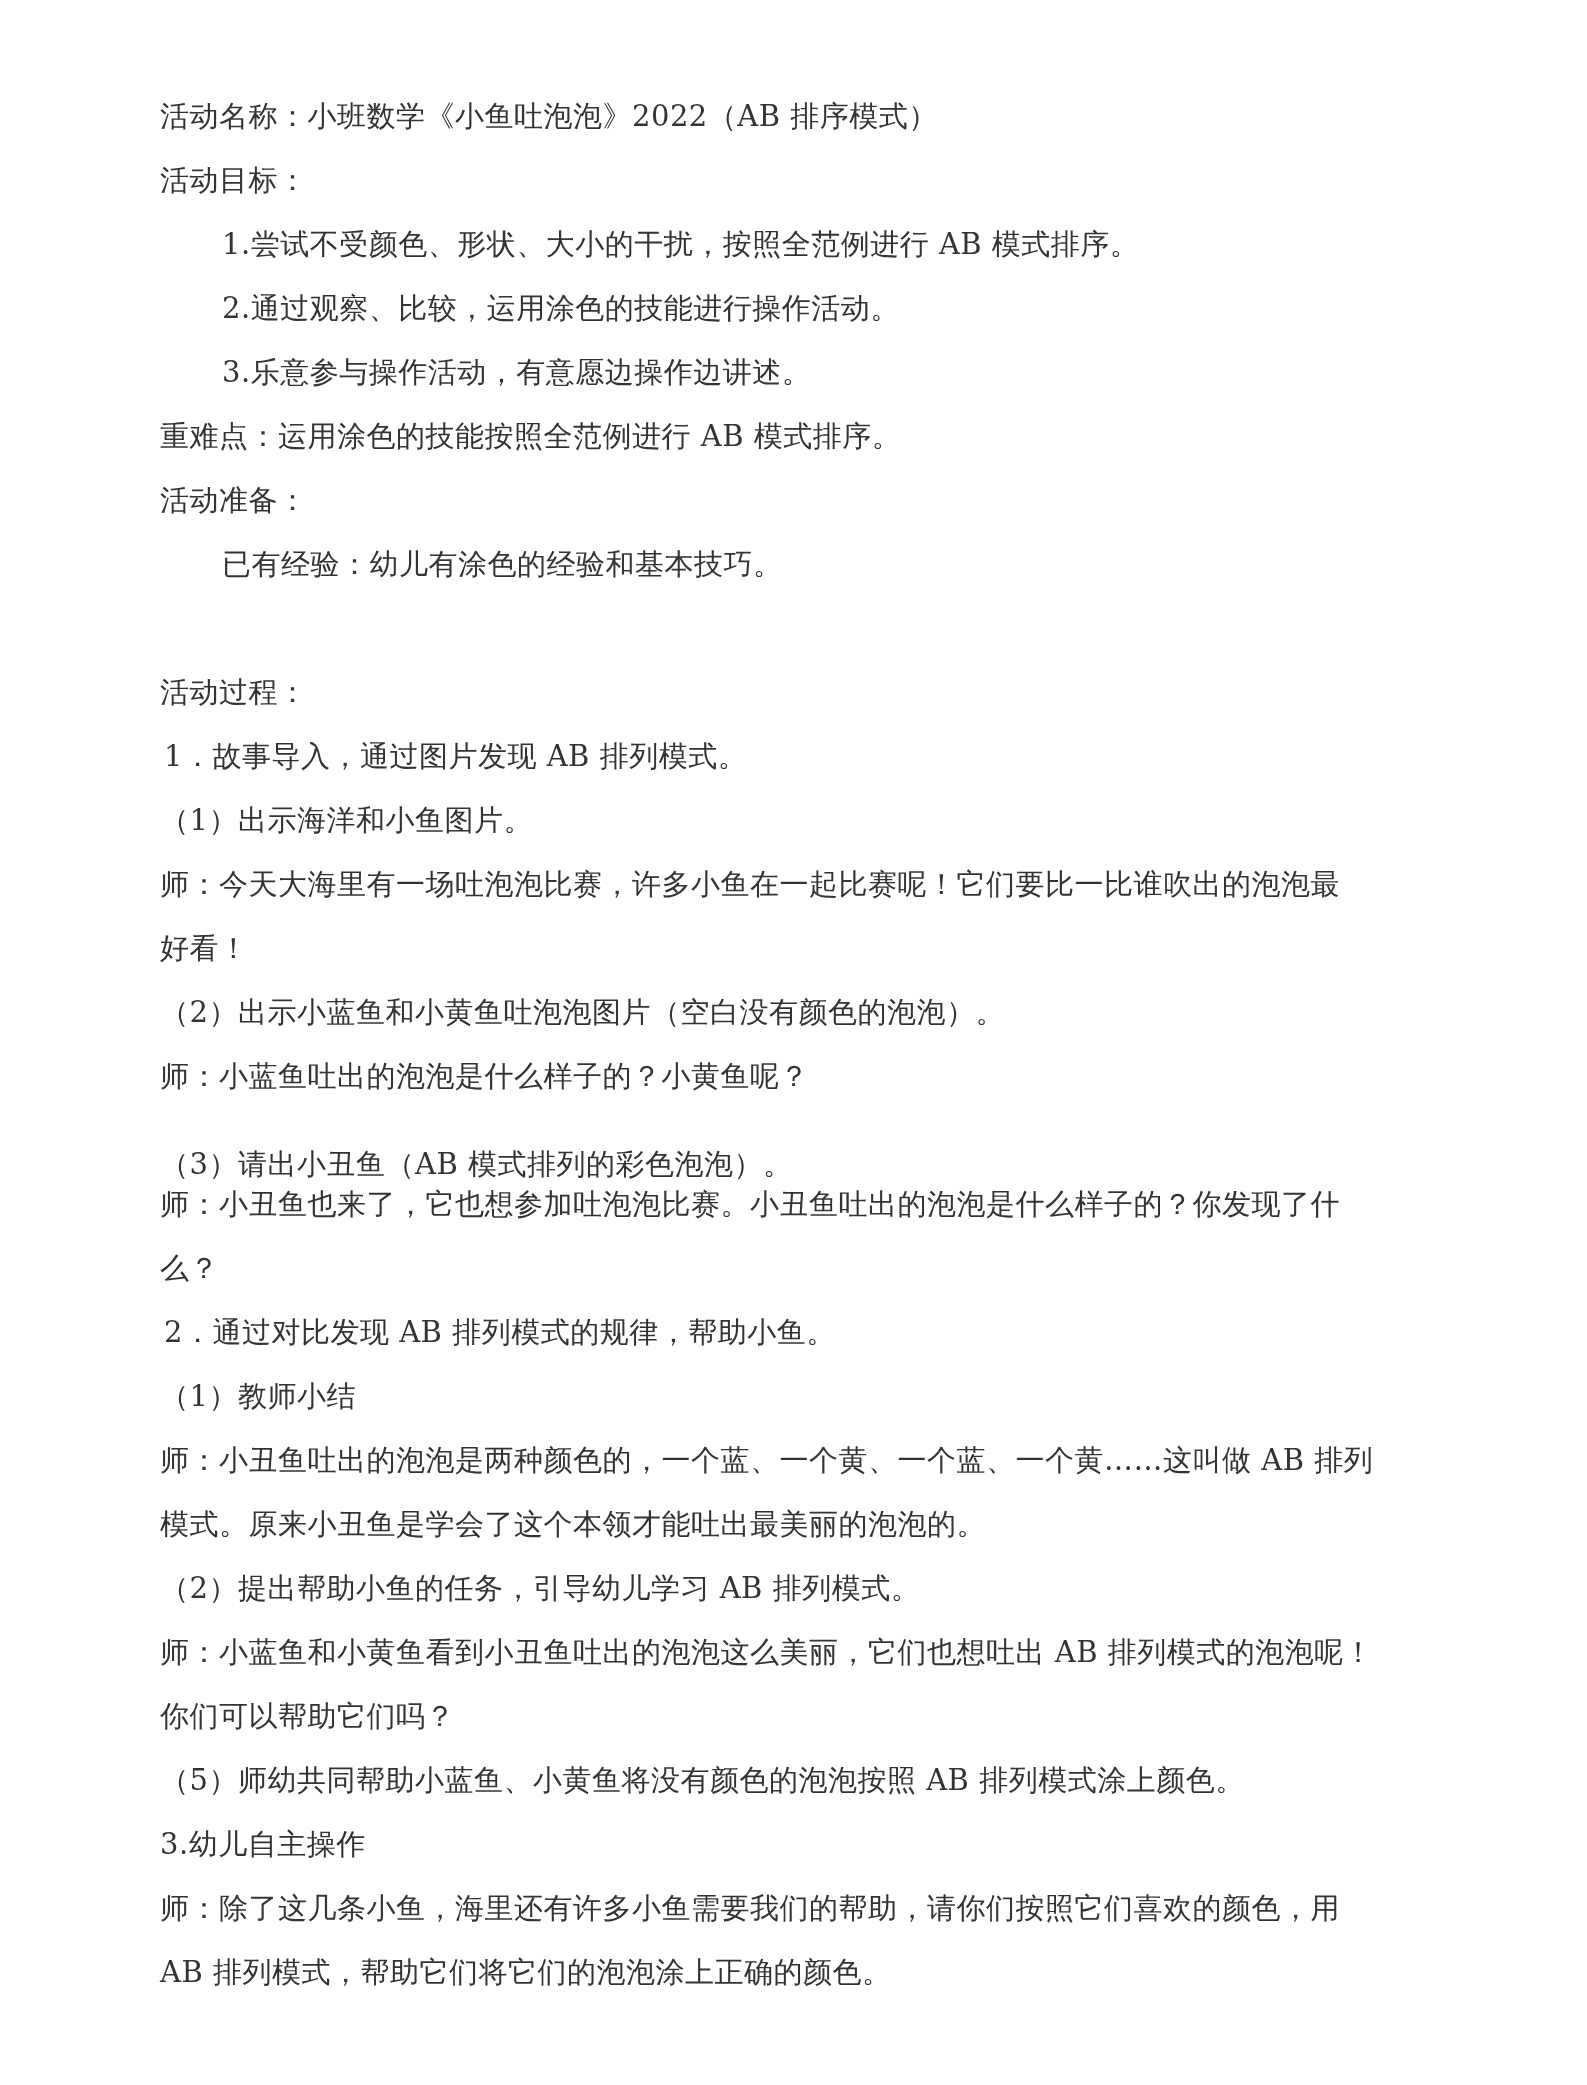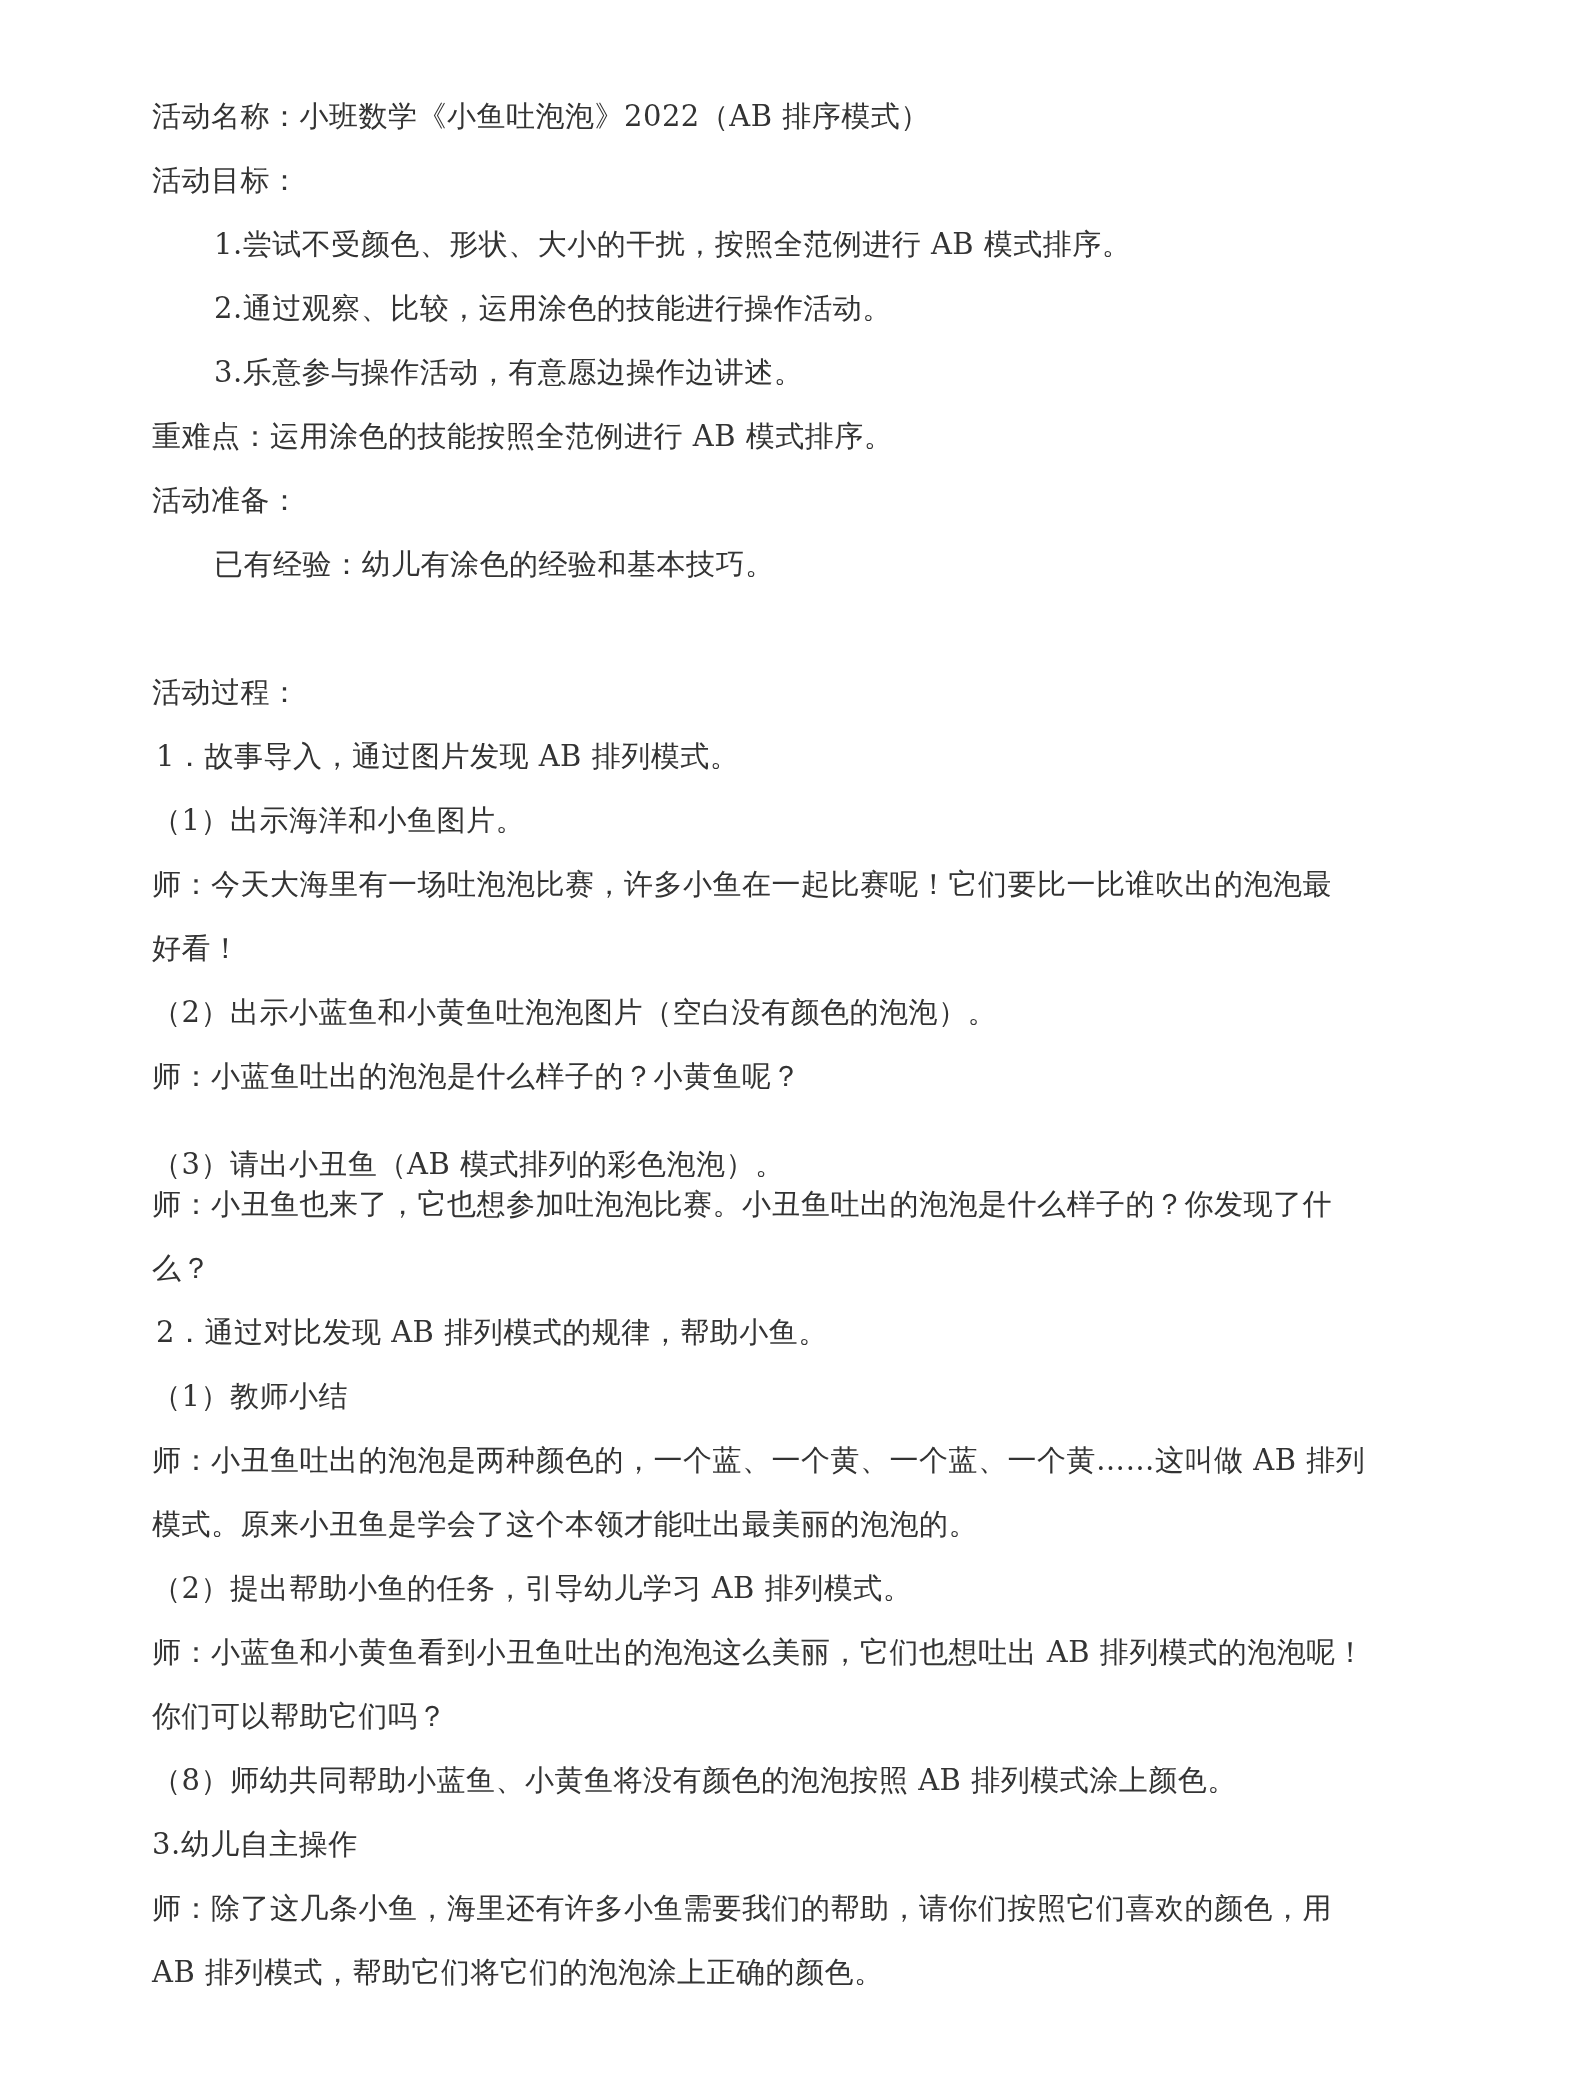--- a/index.html
+++ b/index.html
@@ -10,21 +10,21 @@
   body {
     width: 1587px;
     height: 2085px;
     position: relative;
     overflow: hidden;
     font-family: "DejaVu Serif", "Liberation Serif", serif;
     color: #333333;
   }
   .page {
     position: absolute;
-    left: 0;
+    left: 8px;
     top: 0;
     width: 1350px;
     height: 2085px;
   }
   .line {
     position: absolute;
     left: 152px;
     font-size: 29px;
     line-height: 40px;
     white-space: nowrap;
@@ -57,17 +57,17 @@
   <div class="line sub" style="top:1120px;margin-top:24px;">（3）请出小丑鱼（AB 模式排列的彩色泡泡）。</div>
   <div class="line" style="top:1184px;">师：小丑鱼也来了，它也想参加吐泡泡比赛。小丑鱼吐出的泡泡是什么样子的？你发现了什</div>
   <div class="line" style="top:1248px;">么？</div>
   <div class="line step" style="top:1312px;">2．通过对比发现 AB 排列模式的规律，帮助小鱼。</div>
   <div class="line sub" style="top:1376px;">（1）教师小结</div>
   <div class="line" style="top:1440px;">师：小丑鱼吐出的泡泡是两种颜色的，一个蓝、一个黄、一个蓝、一个黄……这叫做 AB 排列</div>
   <div class="line" style="top:1504px;">模式。原来小丑鱼是学会了这个本领才能吐出最美丽的泡泡的。</div>
   <div class="line sub" style="top:1568px;">（2）提出帮助小鱼的任务，引导幼儿学习 AB 排列模式。</div>
   <div class="line" style="top:1632px;">师：小蓝鱼和小黄鱼看到小丑鱼吐出的泡泡这么美丽，它们也想吐出 AB 排列模式的泡泡呢！</div>
   <div class="line" style="top:1696px;">你们可以帮助它们吗？</div>
-  <div class="line sub" style="top:1760px;">（8）师幼共同帮助小蓝鱼、小黄鱼将没有颜色的泡泡按照 AB 排列模式涂上颜色。</div>
+  <div class="line sub" style="top:1760px;">（5）师幼共同帮助小蓝鱼、小黄鱼将没有颜色的泡泡按照 AB 排列模式涂上颜色。</div>
   <div class="line" style="top:1824px;">3.幼儿自主操作</div>
   <div class="line" style="top:1952px;">AB 排列模式，帮助它们将它们的泡泡涂上正确的颜色。</div>
   <div class="line" style="top:1888px;">师：除了这几条小鱼，海里还有许多小鱼需要我们的帮助，请你们按照它们喜欢的颜色，用</div>
 </div>
 
 </body></html>

